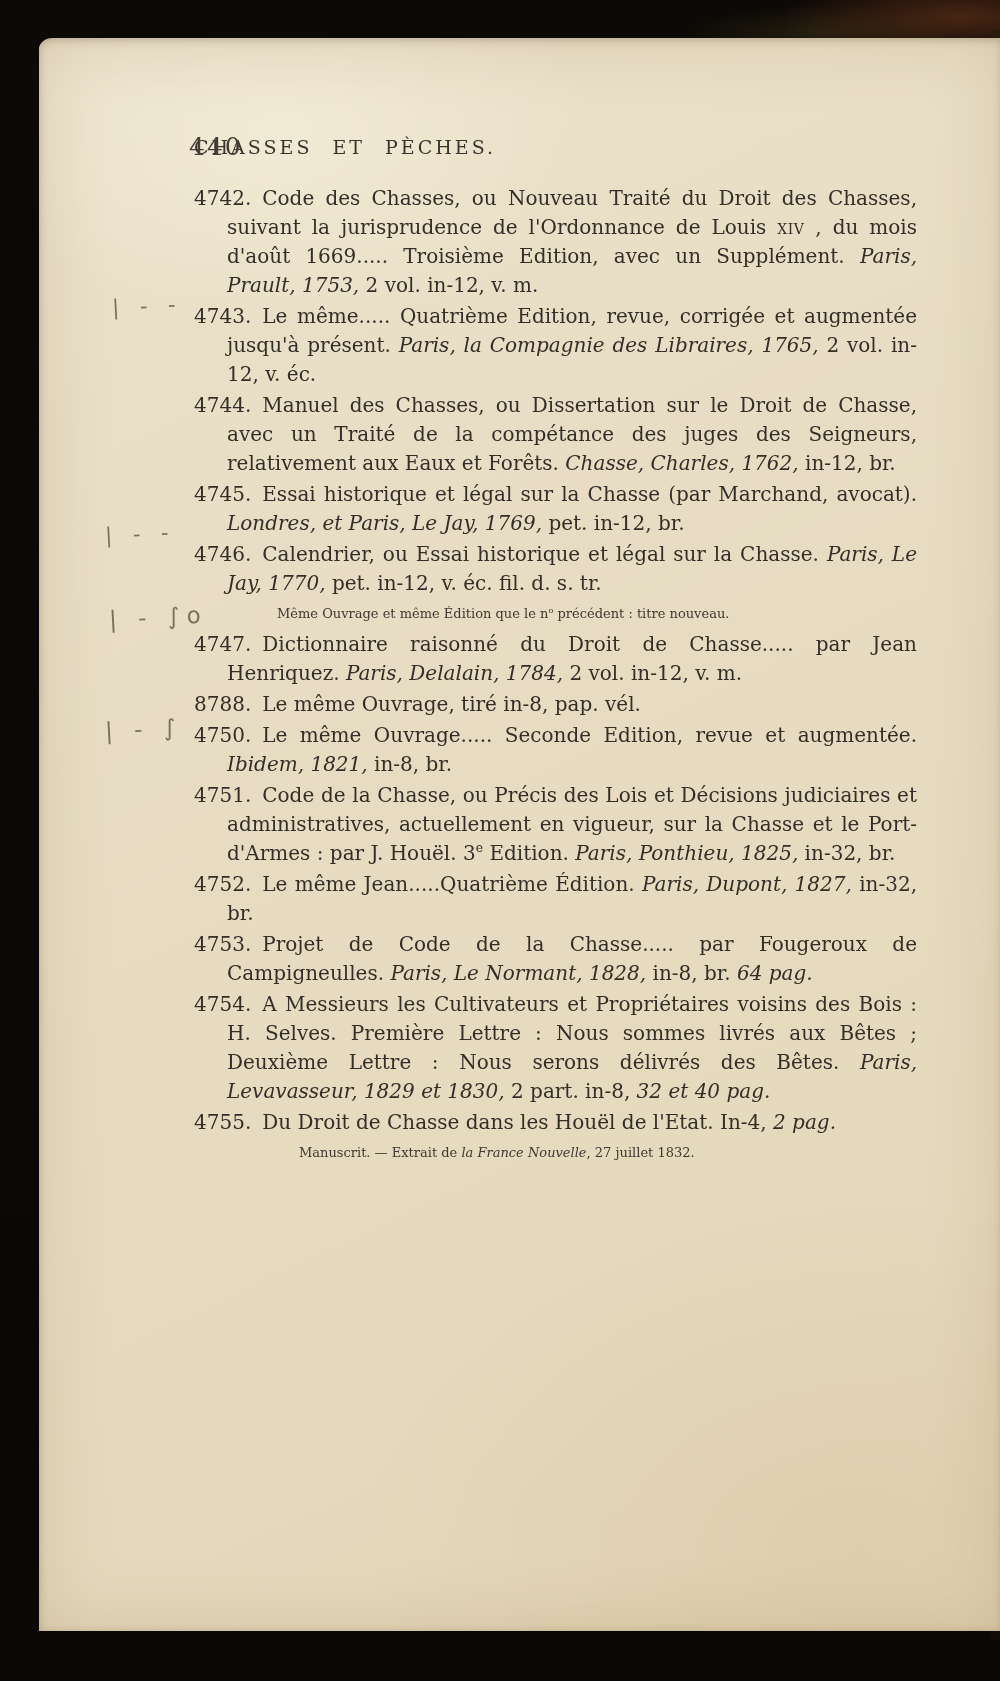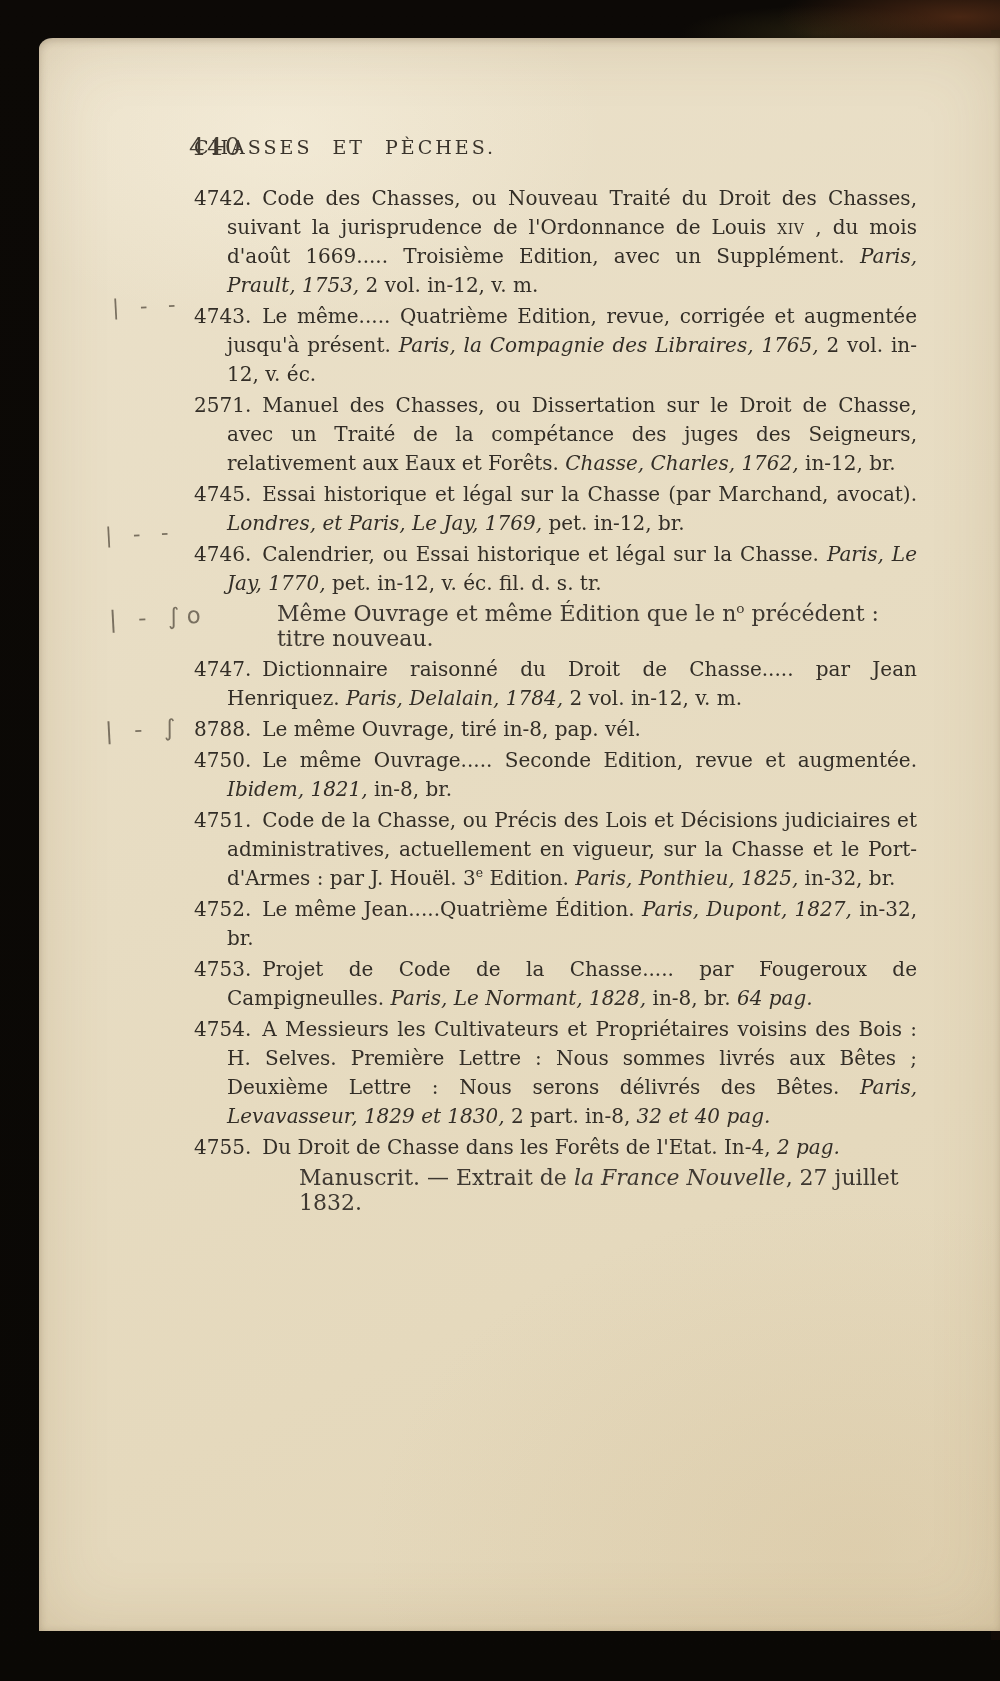--- a/index.html
+++ b/index.html
@@ -45,21 +45,21 @@
     position:absolute;top:146px;left:188px;width:690px;
     font-size:20px;line-height:29px;color:#332e27;
     text-align:justify;
   }
   .entry{margin:0 0 2px;text-indent:-33px;}
   .num{margin-right:11px;}
   .it{font-style:italic;}
   .sc{font-variant:small-caps;letter-spacing:.5px;}
   sup{font-size:.62em;line-height:0;}
   .note{
-    font-size:22px;line-height:25px;color:#3e3831;
+    font-size:13px;line-height:25px;color:#3e3831;
     text-indent:0;text-align:left;margin:3px 0 4px;
   }
   .note-a{margin-left:50px;}
   .note-b{margin-left:115px;}
   .note-c{margin-left:72px;}
   .pmark{
     position:absolute;color:#6e6556;opacity:.9;
     font-family:"DejaVu Sans","Liberation Sans",sans-serif;
     font-size:21px;letter-spacing:7px;transform:rotate(-3deg);
     white-space:pre;
@@ -82,21 +82,21 @@
     <span class="pagenum">440</span>
     <span class="running-title">CHASSES ET PÈCHES.</span>
   </div>
 
   <div class="content">
 
     <p class="entry"><span class="num">4742.</span><span><span>Code des Chasses, ou Nouveau Traité du Droit des Chasses, suivant la jurisprudence de l'Ordonnance de Louis </span><span class="sc">xiv</span><span> , du mois d'août 1669..... Troisième Edition, avec un Supplément. </span><span class="it">Paris, Prault, 1753,</span><span> 2 vol. in-12, v. m.</span></span></p>
 
     <p class="entry"><span class="num">4743.</span><span><span>Le même..... Quatrième Edition, revue, corrigée et augmentée jusqu'à présent. </span><span class="it">Paris, la Compagnie des Libraires, 1765,</span><span> 2 vol. in-12, v. éc.</span></span></p>
 
-    <p class="entry"><span class="num">2571.</span><span><span>Manuel des Chasses, ou Dissertation sur le Droit de Chasse, avec un Traité de la compétance des juges des Seigneurs, relativement aux Eaux et Forêts. </span><span class="it">Chasse, Charles, 1762,</span><span> in-12, br.</span></span></p>
+    <p class="entry"><span class="num">4744.</span><span><span>Manuel des Chasses, ou Dissertation sur le Droit de Chasse, avec un Traité de la compétance des juges des Seigneurs, relativement aux Eaux et Forêts. </span><span class="it">Chasse, Charles, 1762,</span><span> in-12, br.</span></span></p>
 
     <p class="entry"><span class="num">4745.</span><span><span>Essai historique et légal sur la Chasse (par Marchand, avocat). </span><span class="it">Londres, et Paris, Le Jay, 1769,</span><span> pet. in-12, br.</span></span></p>
 
     <p class="entry"><span class="num">4746.</span><span><span>Calendrier, ou Essai historique et légal sur la Chasse. </span><span class="it">Paris, Le Jay, 1770,</span><span> pet. in-12, v. éc. fil. d. s. tr.</span></span></p>
 
     <p class="note note-a"><span>Même Ouvrage et même Édition que le n</span><sup>o</sup><span> précédent : titre nouveau.</span></p>
 
     <p class="entry"><span class="num">4747.</span><span><span>Dictionnaire raisonné du Droit de Chasse..... par Jean Henriquez. </span><span class="it">Paris, Delalain, 1784,</span><span> 2 vol. in-12, v. m.</span></span></p>
 
 
@@ -106,21 +106,21 @@
     <p class="entry"><span class="num">4750.</span><span><span>Le même Ouvrage..... Seconde Edition, revue et augmentée. </span><span class="it">Ibidem, 1821,</span><span> in-8, br.</span></span></p>
 
     <p class="entry"><span class="num">4751.</span><span><span>Code de la Chasse, ou Précis des Lois et Décisions judiciaires et administratives, actuellement en vigueur, sur la Chasse et le Port-d'Armes : par J. Houël. 3</span><sup>e</sup><span> Edition. </span><span class="it">Paris, Ponthieu, 1825,</span><span> in-32, br.</span></span></p>
 
     <p class="entry"><span class="num">4752.</span><span><span>Le même Jean.....Quatrième Édition. </span><span class="it">Paris, Dupont, 1827,</span><span> in-32, br.</span></span></p>
 
     <p class="entry"><span class="num">4753.</span><span><span>Projet de Code de la Chasse..... par Fougeroux de Campigneulles. </span><span class="it">Paris, Le Normant, 1828,</span><span> in-8, br. </span><span class="it">64 pag.</span></span></p>
 
     <p class="entry"><span class="num">4754.</span><span><span>A Messieurs les Cultivateurs et Propriétaires voisins des Bois : H. Selves. Première Lettre : Nous sommes livrés aux Bêtes ; Deuxième Lettre : Nous serons délivrés des Bêtes. </span><span class="it">Paris, Levavasseur, 1829 et 1830,</span><span> 2 part. in-8, </span><span class="it">32 et 40 pag.</span></span></p>
 
-    <p class="entry"><span class="num">4755.</span><span><span>Du Droit de Chasse dans les Forêts de l'Etat. In-4, </span><span class="it">2 pag.</span></span></p>
+    <p class="entry"><span class="num">4755.</span><span><span>Du Droit de Chasse dans les Houël de l'Etat. In-4, </span><span class="it">2 pag.</span></span></p>
 
     <p class="note note-c"><span>Manuscrit. — Extrait de </span><span class="it">la France Nouvelle</span><span>, 27 juillet 1832.</span></p>
 
   </div>
 
   <span class="pmark mm1">| - -</span>
   <span class="pmark mm2">| - -</span>
   <span class="pmark flourish mm3">| - ∫o</span>
   <span class="pmark flourish mm4">| - ∫</span>
 

